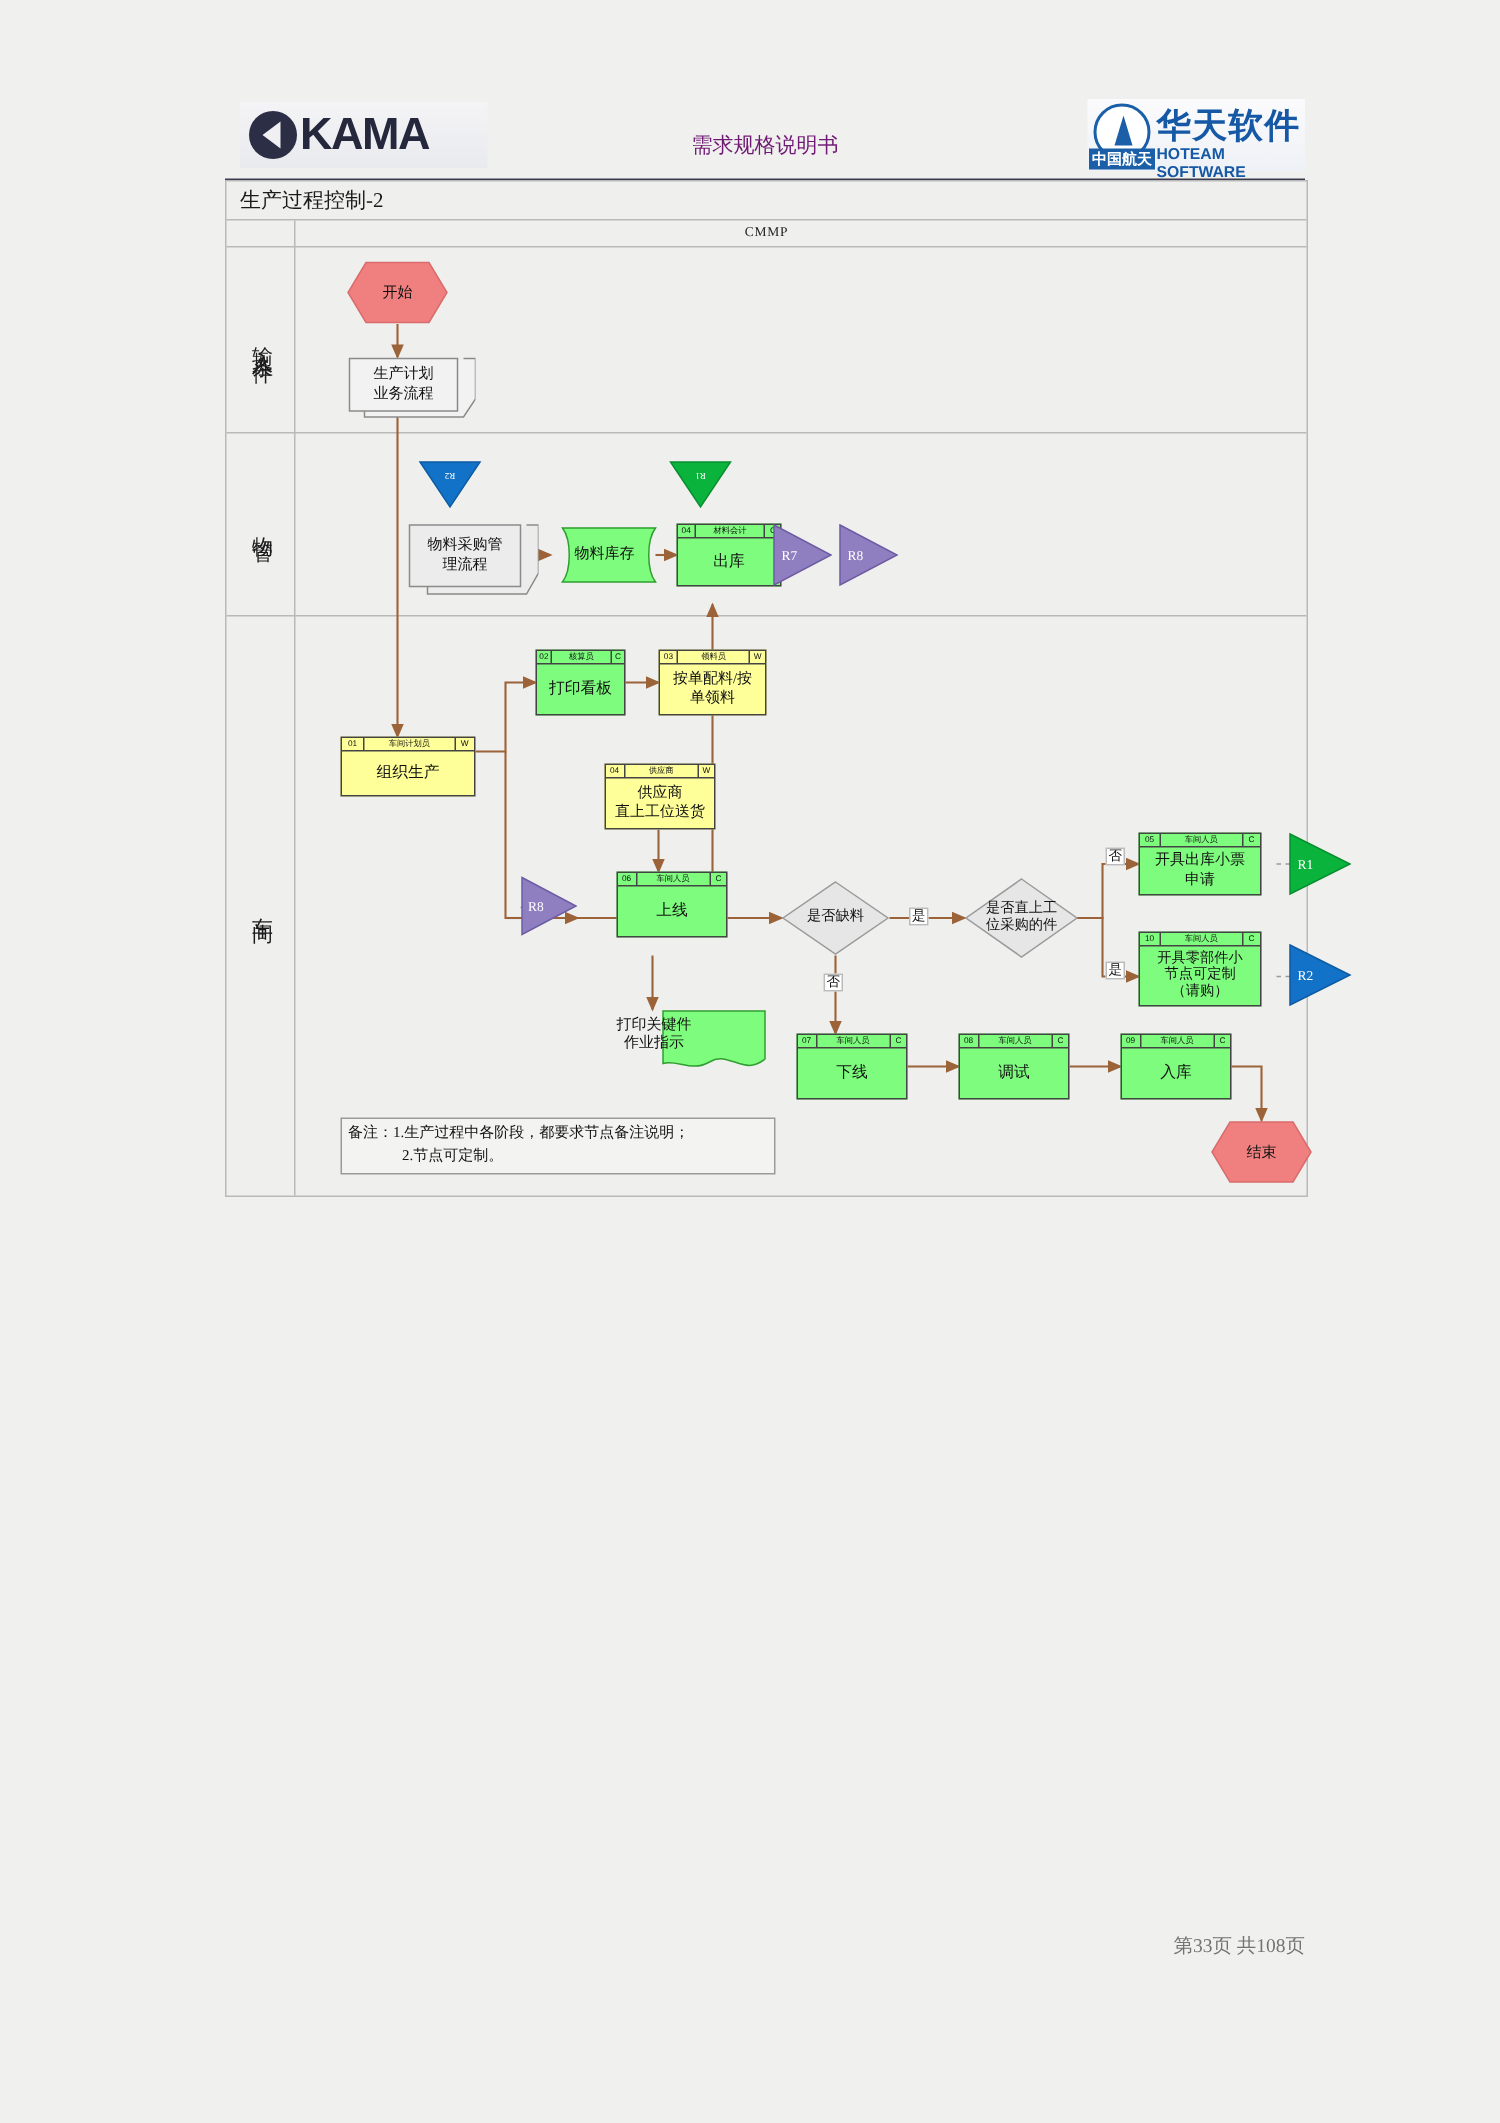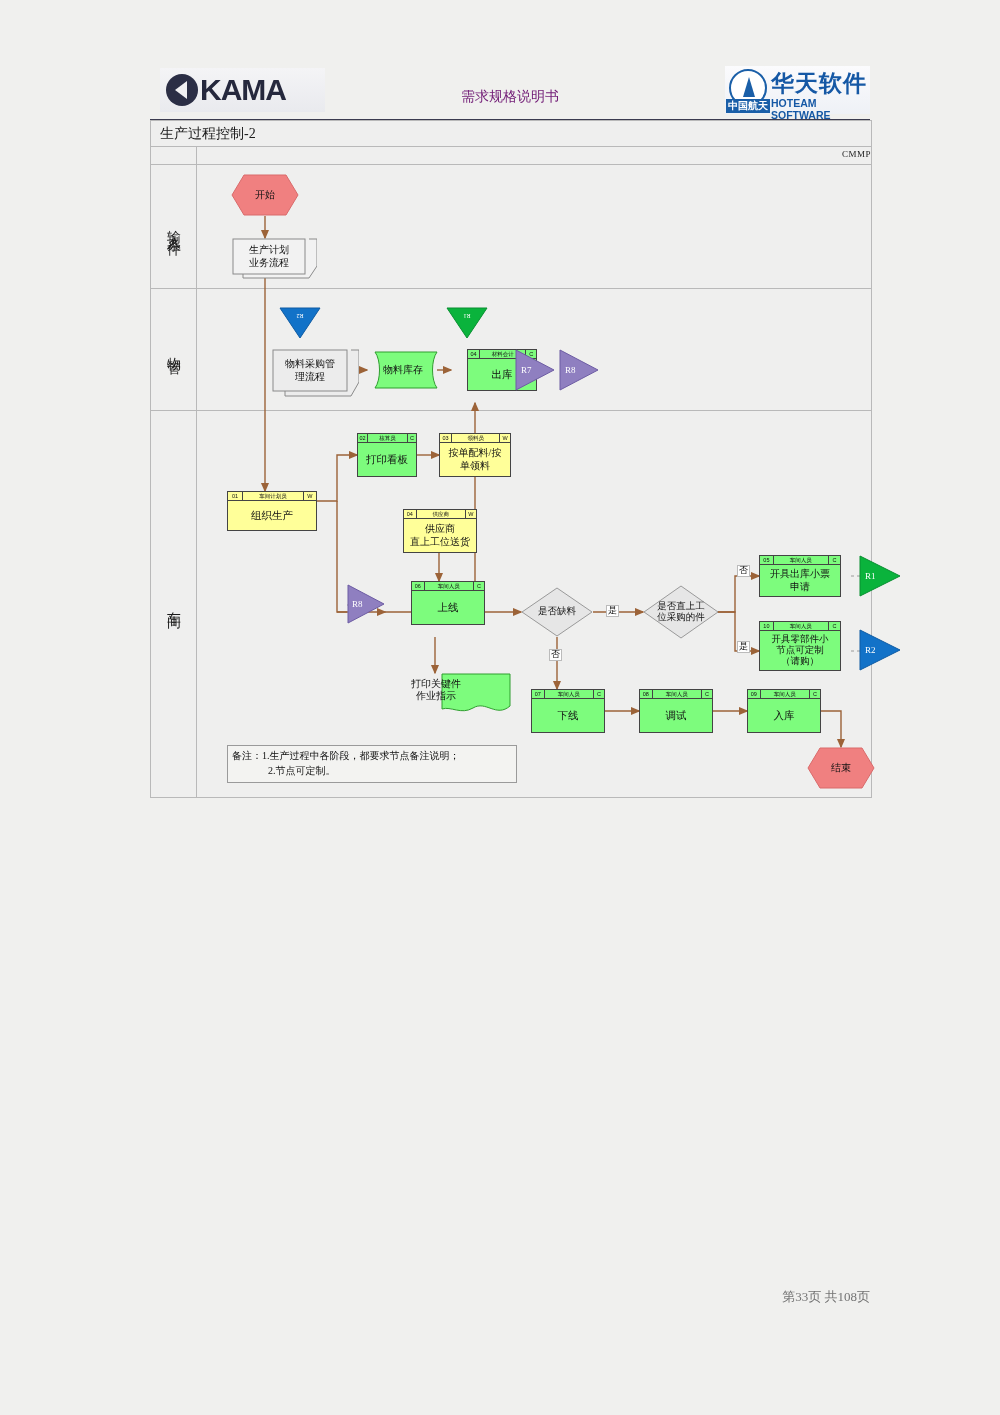--- a/index.html
+++ b/index.html
@@ -48,21 +48,21 @@
     letter-spacing:0px;border-bottom:1px solid #1558a5;}
 
   
   .tbl{position:absolute;left:150px;top:120px;width:720px;height:676px;
     background:#efefee;border:1px solid #b9b9b9;}
   .tbl-title{position:absolute;left:0;top:0;width:720px;height:26px;
     border-bottom:1px solid #b9b9b9;box-sizing:border-box;}
   .tbl-title span{position:absolute;left:9px;top:4px;font-size:14px;color:#1a1a1a;}
   .tbl-sub{position:absolute;left:0;top:26px;width:720px;height:18px;
     border-bottom:1px solid #b9b9b9;box-sizing:border-box;}
-  .tbl-sub .cmmp{position:absolute;left:0;top:2px;width:720px;text-align:right;
+  .tbl-sub .cmmp{position:absolute;left:0;top:2px;width:720px;text-align:center;
     font-size:9px;color:#222;font-family:"Liberation Serif",serif;letter-spacing:.5px;}
   .vdiv{position:absolute;left:45px;top:26px;width:0;height:650px;
     border-left:1px solid #b9b9b9;}
 
   .lane{position:absolute;left:0;width:720px;box-sizing:border-box;
     border-bottom:1px solid #b9b9b9;}
   .lane-last{border-bottom:none;}
   .lane-label{position:absolute;left:0;width:45px;top:0;height:100%;
     display:flex;align-items:center;justify-content:center;}
   .lane-label span{writing-mode:vertical-rl;font-size:14px;color:#1a1a1a;
@@ -262,21 +262,21 @@
 理流程</div>
     </div>
 
     <div class="node" style="left:216px;top:230px;width:72px;height:38px;">
       <svg width="72" height="38">
         <path d="M8,1 L70,1 C64,9 64,29 70,37 L8,37 C14,29 14,9 8,1 Z" fill="#7dfc7d" stroke="#2f9e2f" stroke-width="1"></path>
       </svg>
       <div class="nlabel">物料库存</div>
     </div>
 
-    <div class="node boxh green" style="left:300px;top:228px;width:70px;height:42px;margin-left:16px;">
+    <div class="node boxh green" style="left:300px;top:228px;width:70px;height:42px;">
       <div class="hrow">
         <div class="c1">04</div>
         <div class="c2">材料会计</div>
         <div class="c3">C</div>
       </div>
       <div class="body">出库</div>
     </div>
 
     <div class="node" style="left:364px;top:228px;width:40px;height:42px;">
       <svg width="40" height="42">

